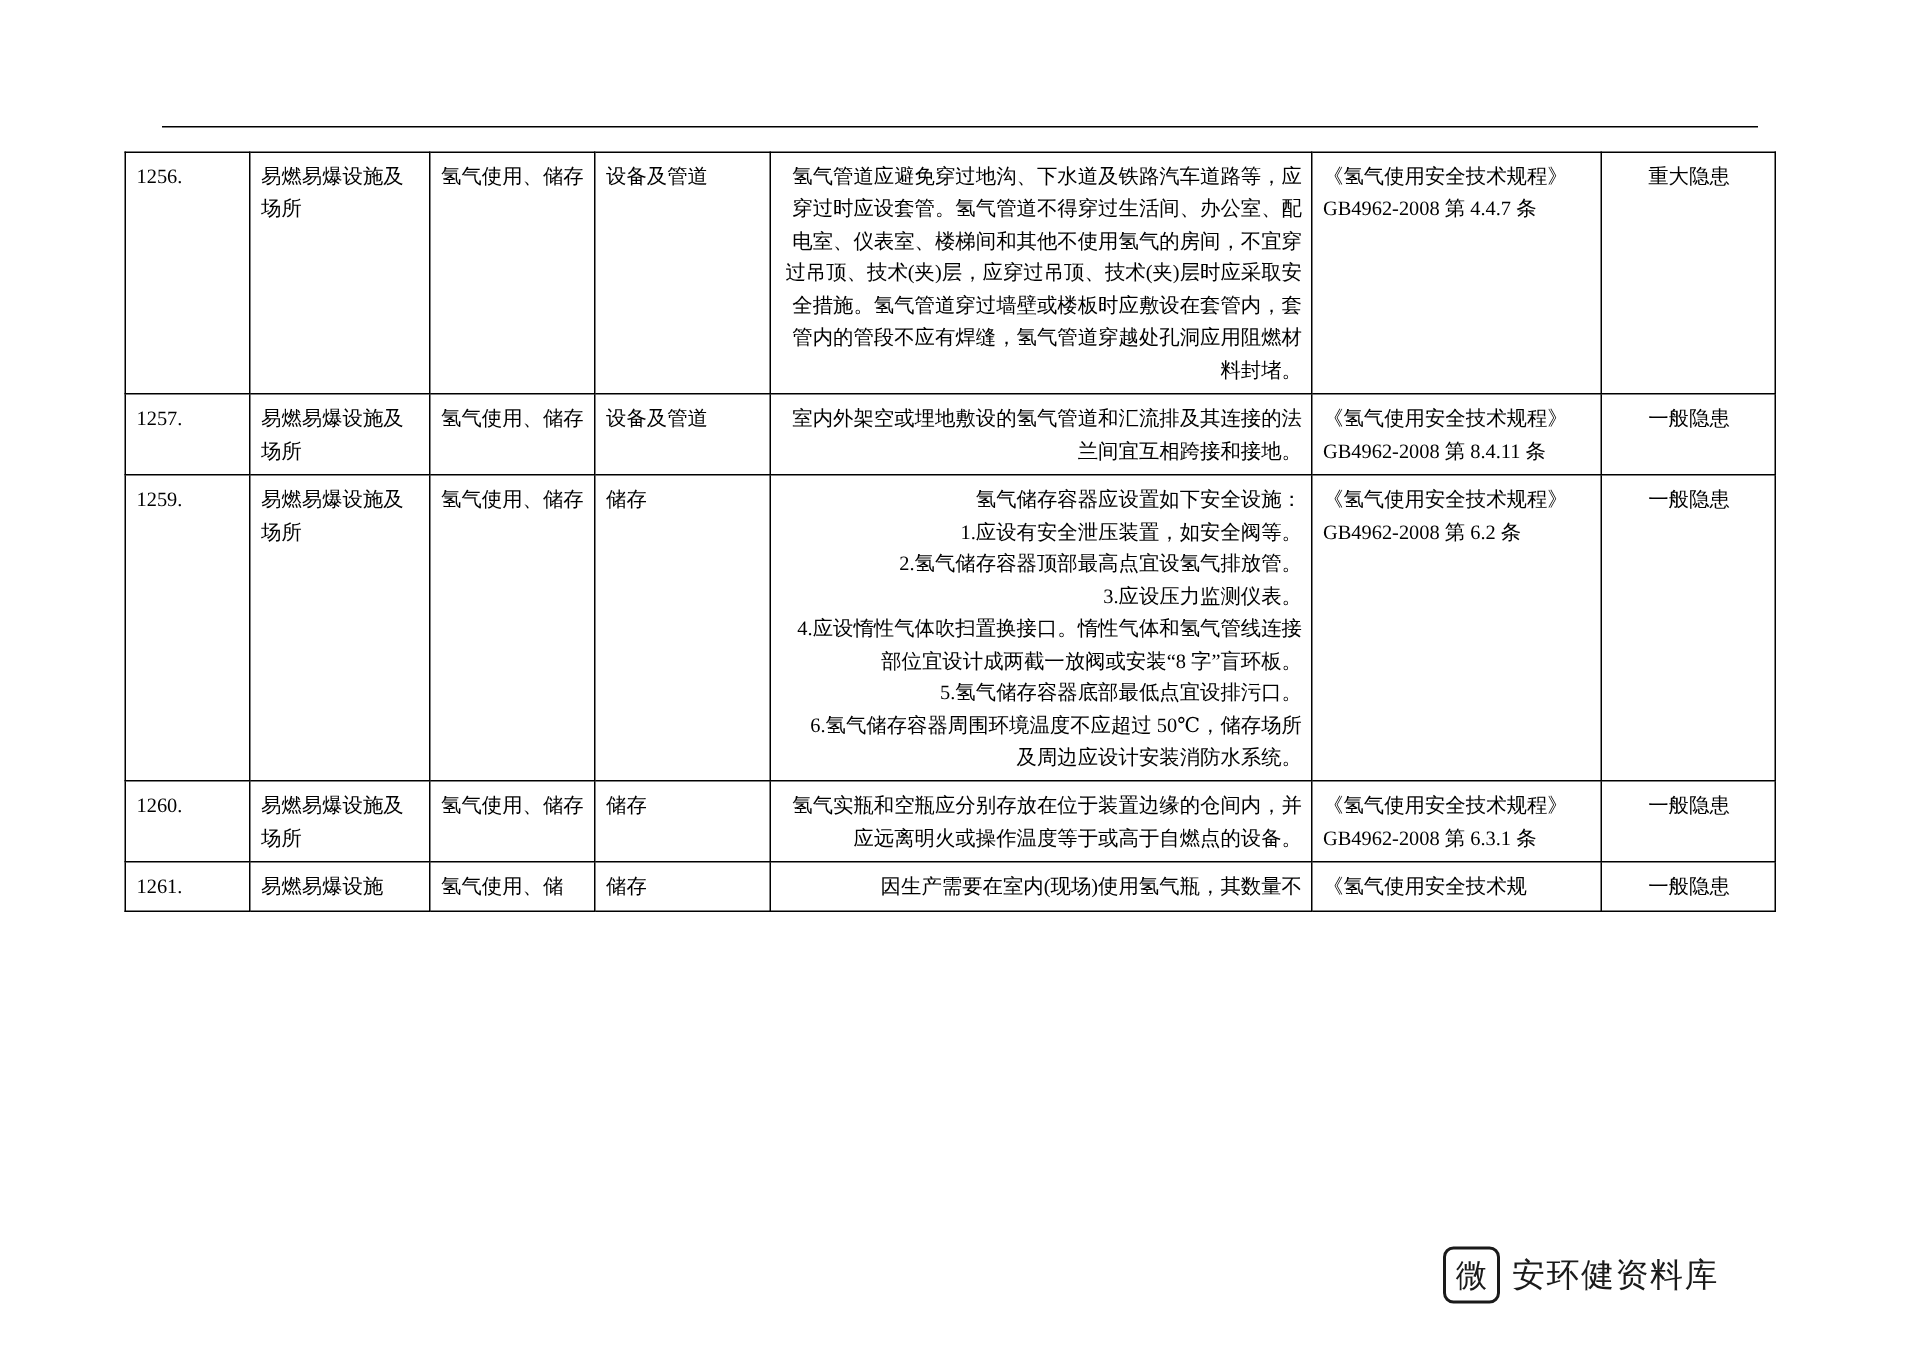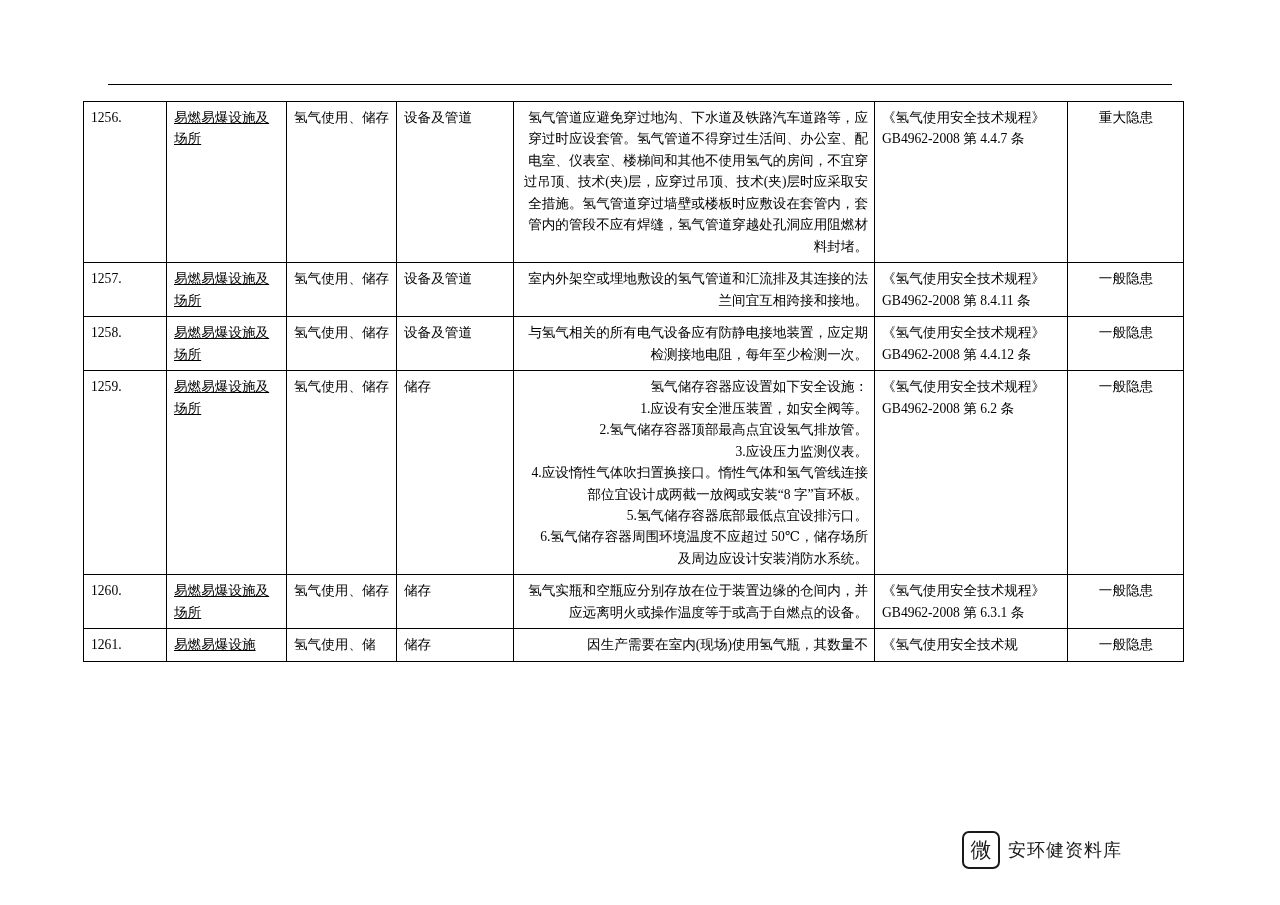--- a/index.html
+++ b/index.html
@@ -50,21 +50,21 @@
   }
   col.c-no     { width: 83px; }
   col.c-cat    { width: 120px; }
   col.c-use    { width: 110px; }
   col.c-type   { width: 117px; }
   col.c-desc   { width: 361px; }
   col.c-ref    { width: 193px; }
   col.c-level  { width: 116px; }
 
   td.no      { text-align: left; padding-left: 10px; }
-  td.cat     { text-align: left; text-decoration: underline; }
+  td.cat     { text-align: left; }
   td.use     { text-align: left; }
   td.type    { text-align: left; }
   td.desc    { text-align: right; }
   td.ref     { text-align: left; }
   td.level   { text-align: center; vertical-align: bottom; }
 
   .mid-v { vertical-align: middle; }
   .bot-v { vertical-align: bottom; margin-left: 12px; }
 
   .desc p {
@@ -103,21 +103,21 @@
     position: absolute;
     left: 0; top: 0; right: 0; bottom: 0;
     display: flex;
     align-items: center;
     justify-content: center;
     font-size: 21px;
     font-family: "Liberation Serif", "DejaVu Serif", serif;
     color: #1a1a1a;
   }
   .wm-text {
-    font-size: 18px;
+    font-size: 22px;
     letter-spacing: 1px;
     color: #1a1a1a;
     font-family: "Liberation Serif", "DejaVu Serif", serif;
     white-space: nowrap;
   }
 </style>
 </head>
 <body>
 
 <div class="page">
@@ -150,29 +150,20 @@
         <tr>
           <td class="no">1257.</td>
           <td class="cat">易燃易爆设施及场所</td>
           <td class="use">氢气使用、储存</td>
           <td class="type mid-v">设备及管道</td>
           <td class="desc mid-v">室内外架空或埋地敷设的氢气管道和汇流排及其连接的法兰间宜互相跨接和接地。</td>
           <td class="ref">《氢气使用安全技术规程》GB4962-2008 第 8.4.11 条</td>
           <td class="level">一般隐患</td>
         </tr>
 
-        <tr>
-          <td class="no">1258.</td>
-          <td class="cat">易燃易爆设施及场所</td>
-          <td class="use">氢气使用、储存</td>
-          <td class="type mid-v">设备及管道</td>
-          <td class="desc mid-v">与氢气相关的所有电气设备应有防静电接地装置，应定期检测接地电阻，每年至少检测一次。</td>
-          <td class="ref">《氢气使用安全技术规程》GB4962-2008 第 4.4.12 条</td>
-          <td class="level">一般隐患</td>
-        </tr>
 
         <tr>
           <td class="no mid-v">1259.</td>
           <td class="cat mid-v">易燃易爆设施及场所</td>
           <td class="use mid-v">氢气使用、储存</td>
           <td class="type mid-v">储存</td>
           <td class="desc">
             <p class="listline">氢气储存容器应设置如下安全设施：</p>
             <p class="listline"><span class="num">1.</span><span>应设有安全泄压装置，如安全阀等。</span></p>
             <p class="listline"><span class="num">2.</span><span>氢气储存容器顶部最高点宜设氢气排放管。</span></p>

